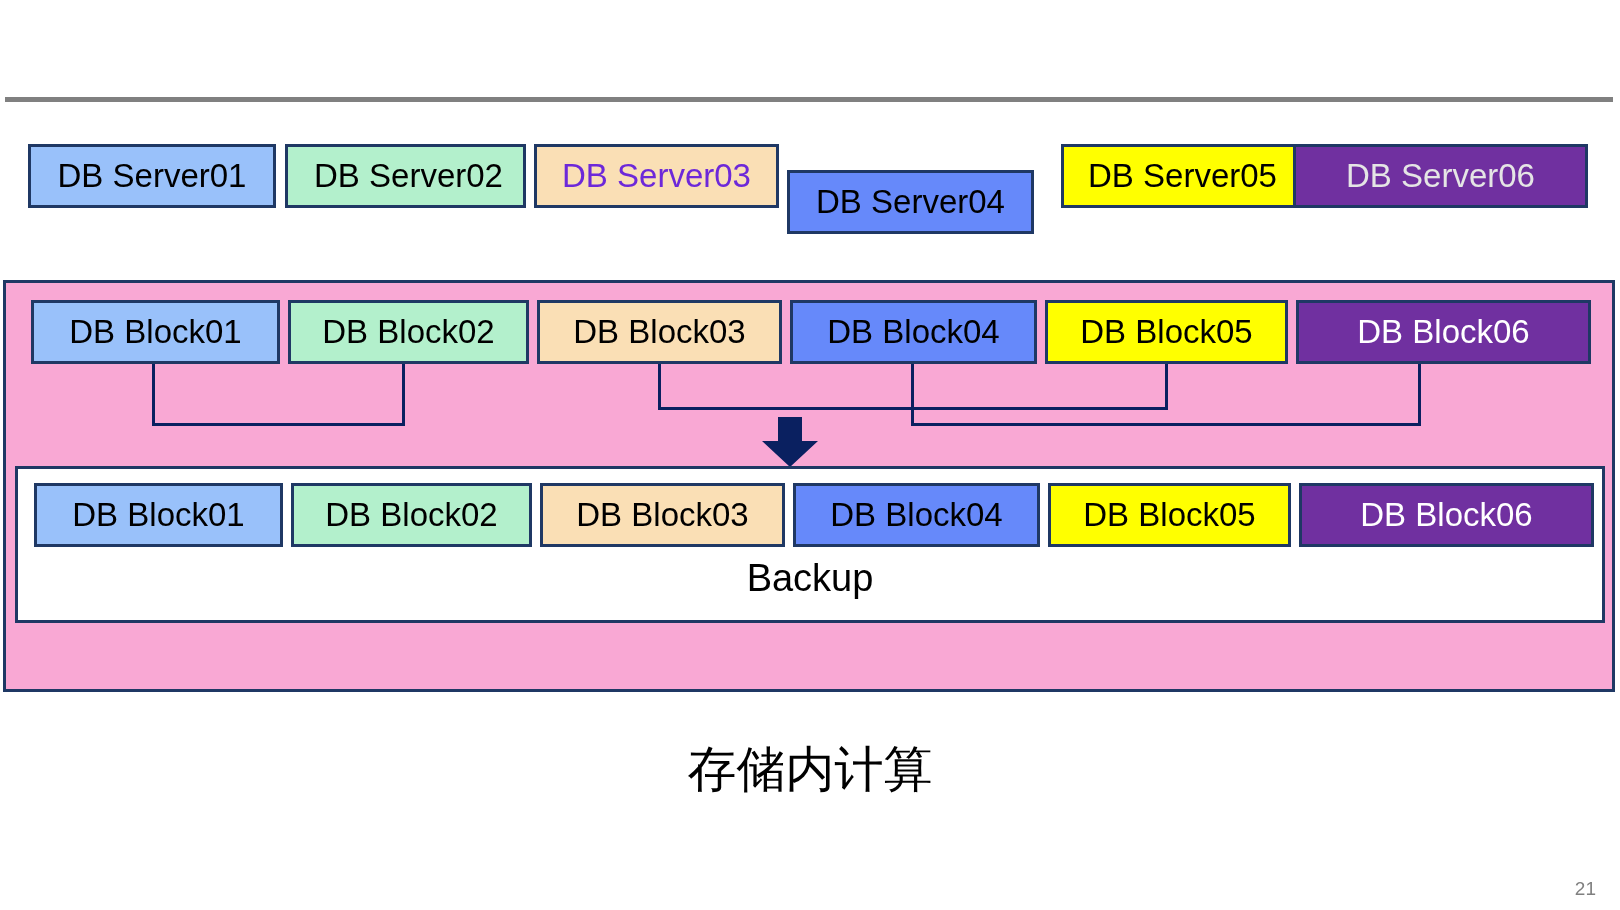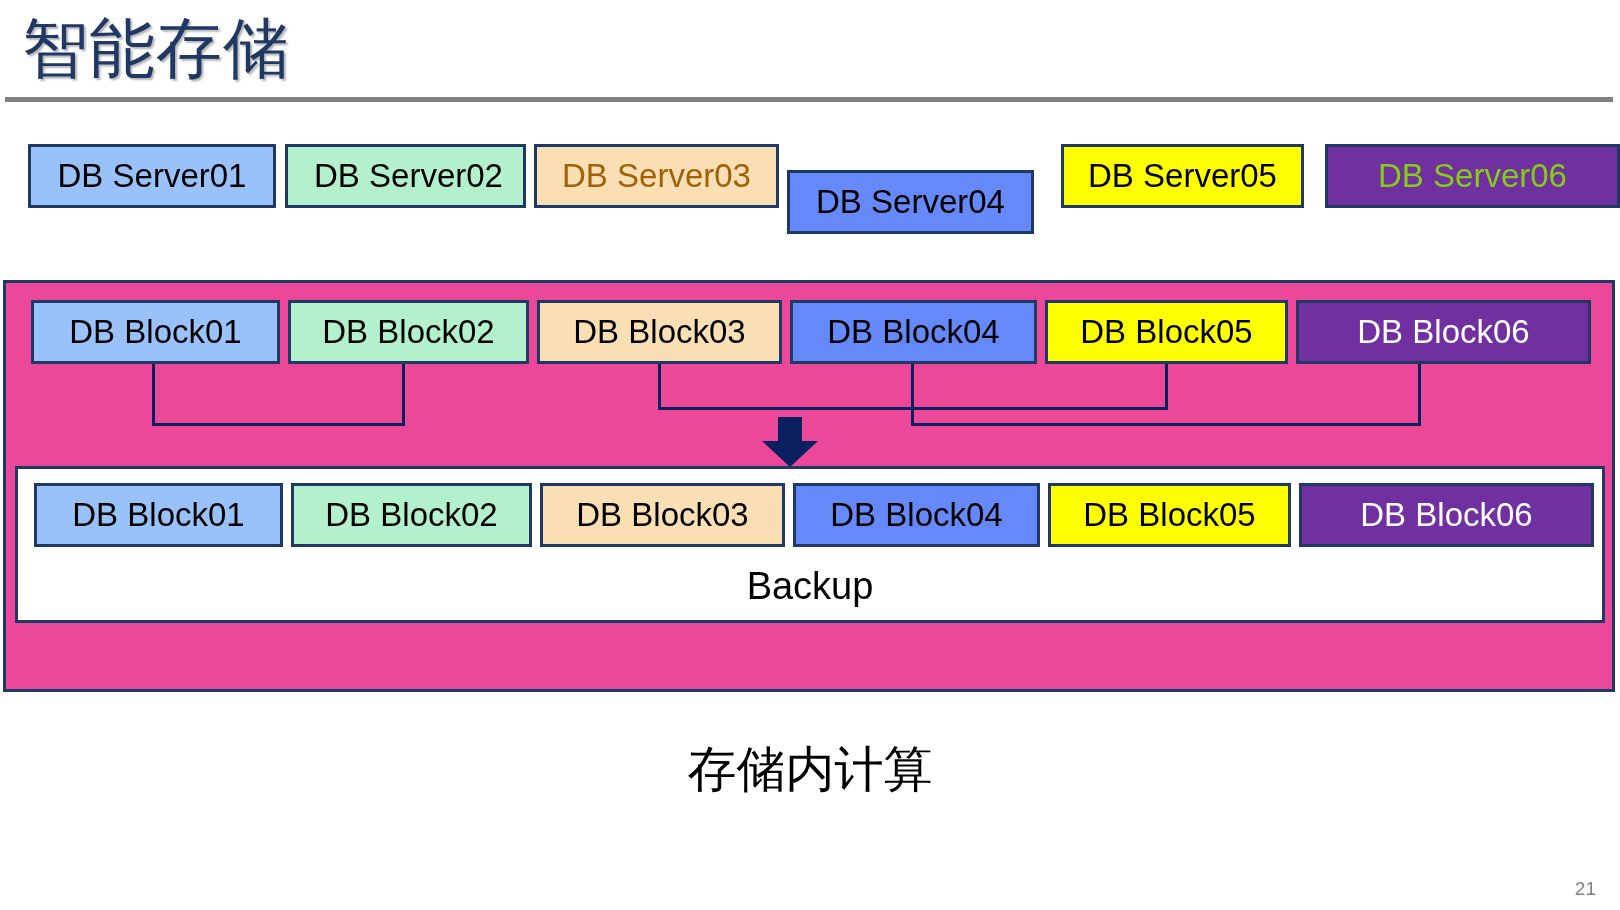--- a/index.html
+++ b/index.html
@@ -56,21 +56,21 @@
   
   .server-box { top: 144px; height: 64px; }
 
   
   #storage-panel {
     position: absolute;
     left: 3px;
     top: 280px;
     width: 1612px;
     height: 412px;
-    background: #ec4899;
+    background: #f9a8d4;
     border: 3px solid #1F3864;
     box-sizing: border-box;
   }
 
   .block-box-top { top: 17px; height: 64px; }
 
   
   .connector {
     position: absolute;
     border-color: #0A2060;
@@ -101,21 +101,21 @@
     width: 1590px;
     height: 157px;
     background: #ffffff;
     border: 3px solid #1F3864;
     box-sizing: border-box;
   }
   .block-box-bak { top: 14px; height: 64px; }
   #backup-label {
     position: absolute;
     left: 0;
-    top: 96px;
+    top: 88px;
     width: 100%;
     text-align: center;
     font-size: 38px;
     color: #000000;
   }
 
   #storage-label {
     position: absolute;
     left: 0;
     top: 348px;
@@ -144,40 +144,39 @@
     bottom: 10px;
     font-size: 19px;
     color: #808080;
   }
 </style>
 </head>
 <body>
 
 <div id="slide">
 
-  <div id="slide-title">智能存储</div>
   <div id="title-rule"></div>
 
   <div id="server-row">
       <div class="cbox server-box" style="left: 28px; width: 248px; background: rgb(153, 193, 250); color: rgb(0, 0, 0); justify-content: center;">
         <span>DB Server01</span>
       </div>
       <div class="cbox server-box" style="left: 285px; width: 241px; background: rgb(179, 240, 204); color: rgb(0, 0, 0); padding-left: 6px;">
         <span>DB Server02</span>
       </div>
-      <div class="cbox server-box" style="left: 534px; width: 245px; background: rgb(250, 223, 181); color: #a16207;">
+      <div class="cbox server-box" style="left: 534px; width: 245px; background: rgb(250, 223, 181); color: #6d28d9;">
         <span>DB Server03</span>
       </div>
       <div class="cbox server-box" style="left: 787px; width: 247px; background: rgb(102, 137, 250); color: rgb(0, 0, 0); margin-top: 26px;">
         <span>DB Server04</span>
       </div>
       <div class="cbox server-box" style="left: 1042px; width: 243px; background: rgb(255, 255, 0); color: rgb(0, 0, 0); margin-left: 19px;">
         <span>DB Server05</span>
       </div>
-      <div class="cbox server-box" style="left: 1293px; width: 295px; background: rgb(112, 48, 160); color: #84cc16; margin-left: 32px;">
+      <div class="cbox server-box" style="left: 1293px; width: 295px; background: rgb(112, 48, 160); color: #e5e5e5;">
         <span>DB Server06</span>
       </div>
     </div>
 
   <div id="storage-panel">
 
     <div id="block-row-top">
         <div class="cbox block-box-top" style="left: 25px; width: 249px; background: rgb(153, 193, 250); color: rgb(0, 0, 0);">
           <span>DB Block01</span>
         </div>

